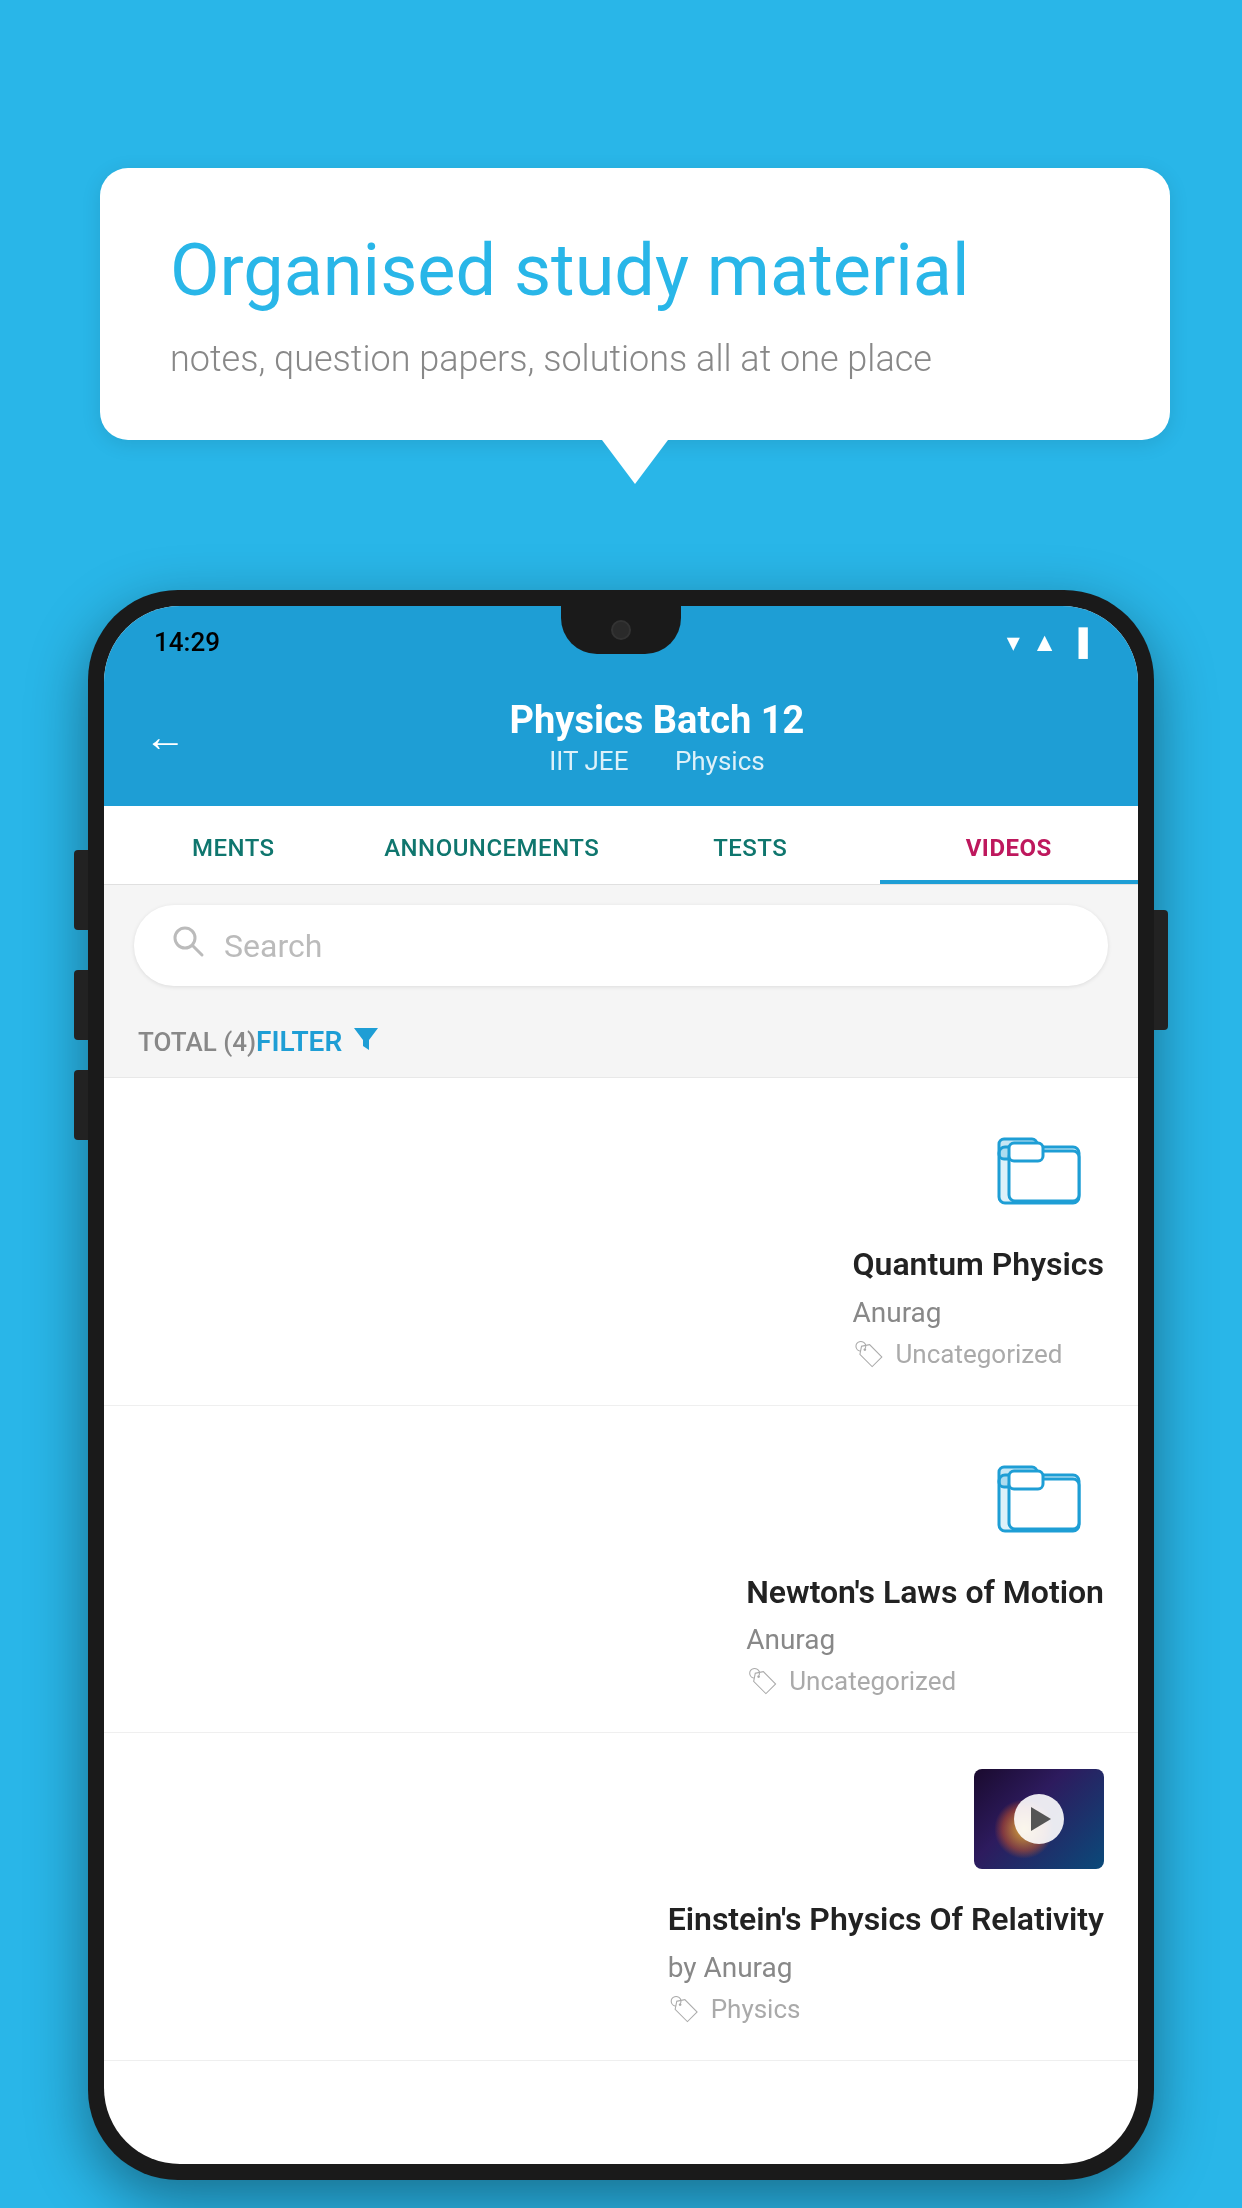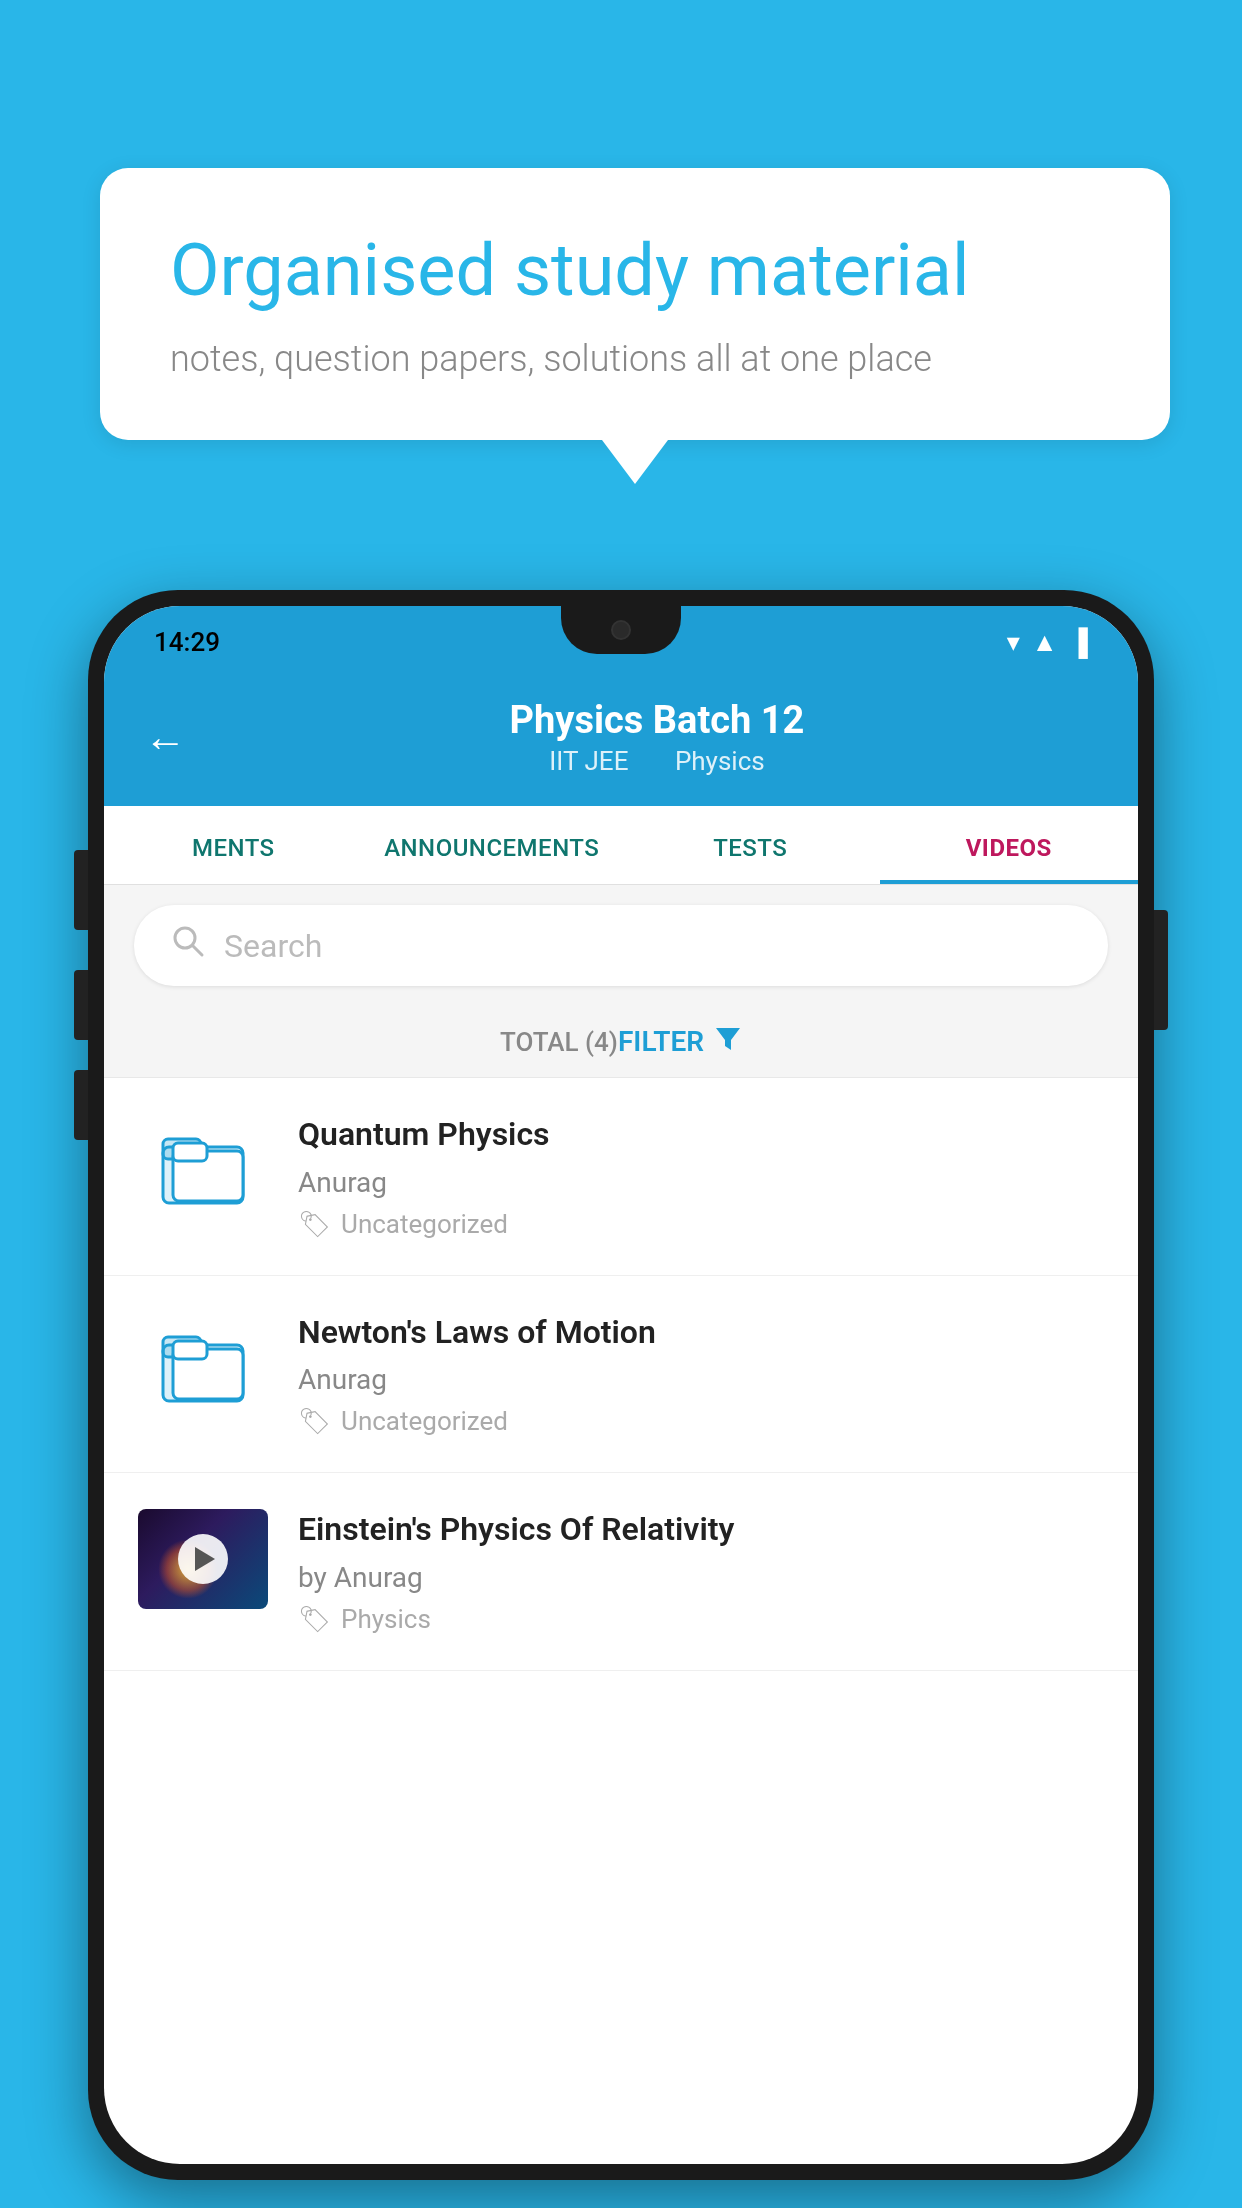--- a/index.html
+++ b/index.html
@@ -245,21 +245,21 @@
     .search-input-text {
       font-size: 32px;
       color: #bbb;
     }
 
     
     .filter-bar {
       background: #f5f5f5;
       display: flex;
       align-items: center;
-      justify-content: center;
+      justify-content: flex-start;
       padding: 18px 34px;
       border-bottom: 1px solid #e8e8e8;
     }
 
     .total-label {
       font-size: 26px;
       color: #888;
       font-weight: 500;
     }
 
@@ -278,25 +278,26 @@
     }
 
     
     .video-list {
       background: white;
       overflow-y: auto;
     }
 
     .video-item {
       display: flex;
-      align-items: flex-start;
+      align-items: flex-end;
       padding: 36px 34px;
       border-bottom: 1px solid #efefef;
       gap: 30px;
       cursor: pointer;
+      flex-direction: column;
     }
 
     .video-item-thumb {
       width: 130px;
       height: 100px;
       flex-shrink: 0;
       display: flex;
       align-items: center;
       justify-content: center;
     }

